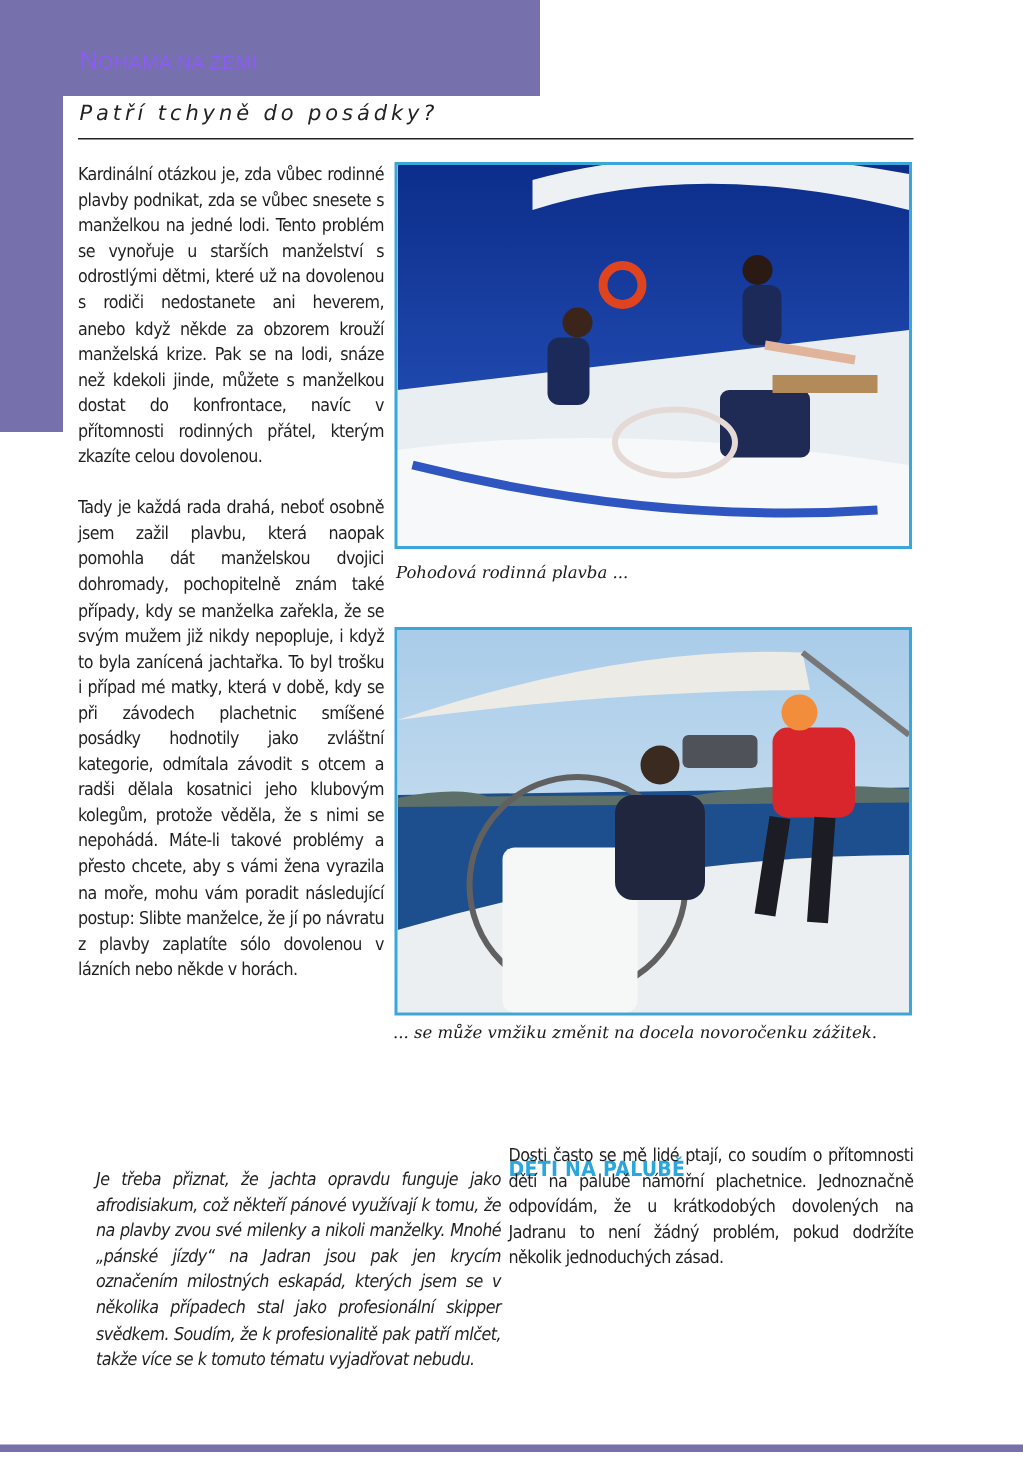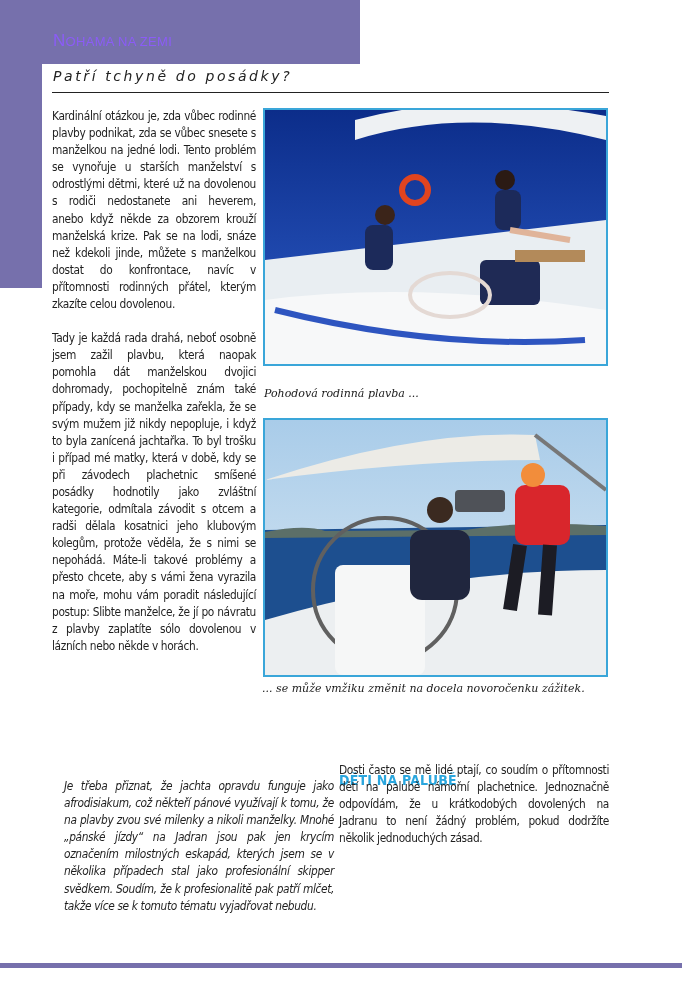--- a/index.html
+++ b/index.html
@@ -20,21 +20,21 @@
   .col p { margin: 0 0 17px 0; }
   .col .b { font-weight: bold; }
   .col-left { left: 52px; top: 108px; width: 204px; }
   .col-left-wide { left: 64px; top: 778px; width: 270px; font-style: italic; }
   .col-right { left: 339px; top: 762px; width: 270px; }
 
   .photo { position: absolute; border: 2px solid #3aa6d9; overflow: hidden; box-sizing: border-box; }
   .photo1 { left: 263px; top: 108px; width: 345px; height: 258px; }
   .photo2 { left: 263px; top: 418px; width: 345px; height: 259px; }
   .caption { position: absolute; font-family: "DejaVu Serif", serif; font-style: italic; font-size: 11px; color: #1a1a1a; }
-  .cap1 { left: 264px; top: 375px; margin-top: 12px; }
+  .cap1 { left: 264px; top: 375px; }
   .cap2 { left: 262px; top: 682px; }
   .subhead { position: absolute; left: 339px; top: 772px; color: #2aa6de; font-weight: bold; font-size: 14px;
         font-family: "DejaVu Sans Condensed", "DejaVu Sans", sans-serif; letter-spacing: 0.2px; }
   .bottom-bar { position: absolute; left: 0; top: 963px; width: 682px; height: 5px; background: #7670ac; }
   svg { display: block; }
 </style>
 </head>
 <body>
 
 <div class="header-band"></div>

